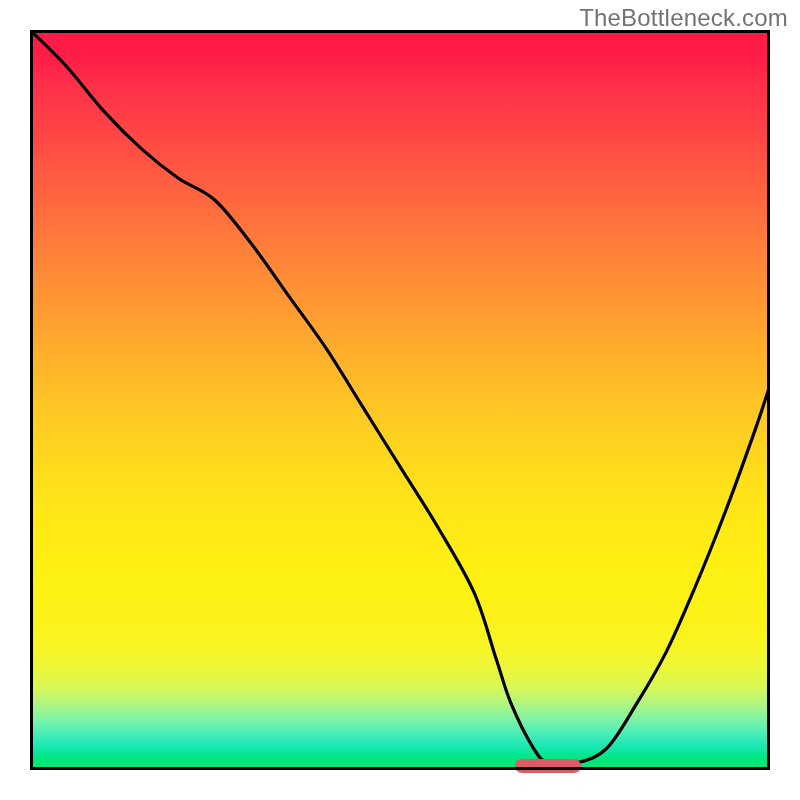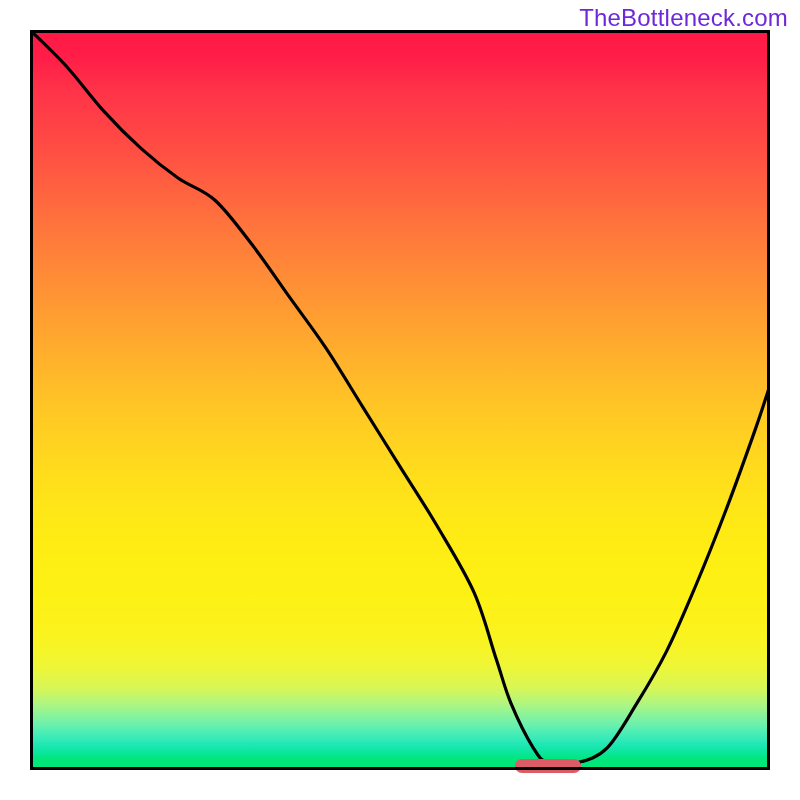--- a/index.html
+++ b/index.html
@@ -13,21 +13,21 @@
   .container {
     position: relative;
     width: 800px;
     height: 800px;
   }
   .watermark {
     position: absolute;
     top: 4px;
     right: 12px;
     font-size: 24px;
-    color: #6d28d9;
+    color: #737373;
     font-weight: 500;
     z-index: 20;
     letter-spacing: 0.2px;
   }
   .plot-frame {
     position: absolute;
     left: 30px;
     top: 30px;
     width: 740px;
     height: 740px;

